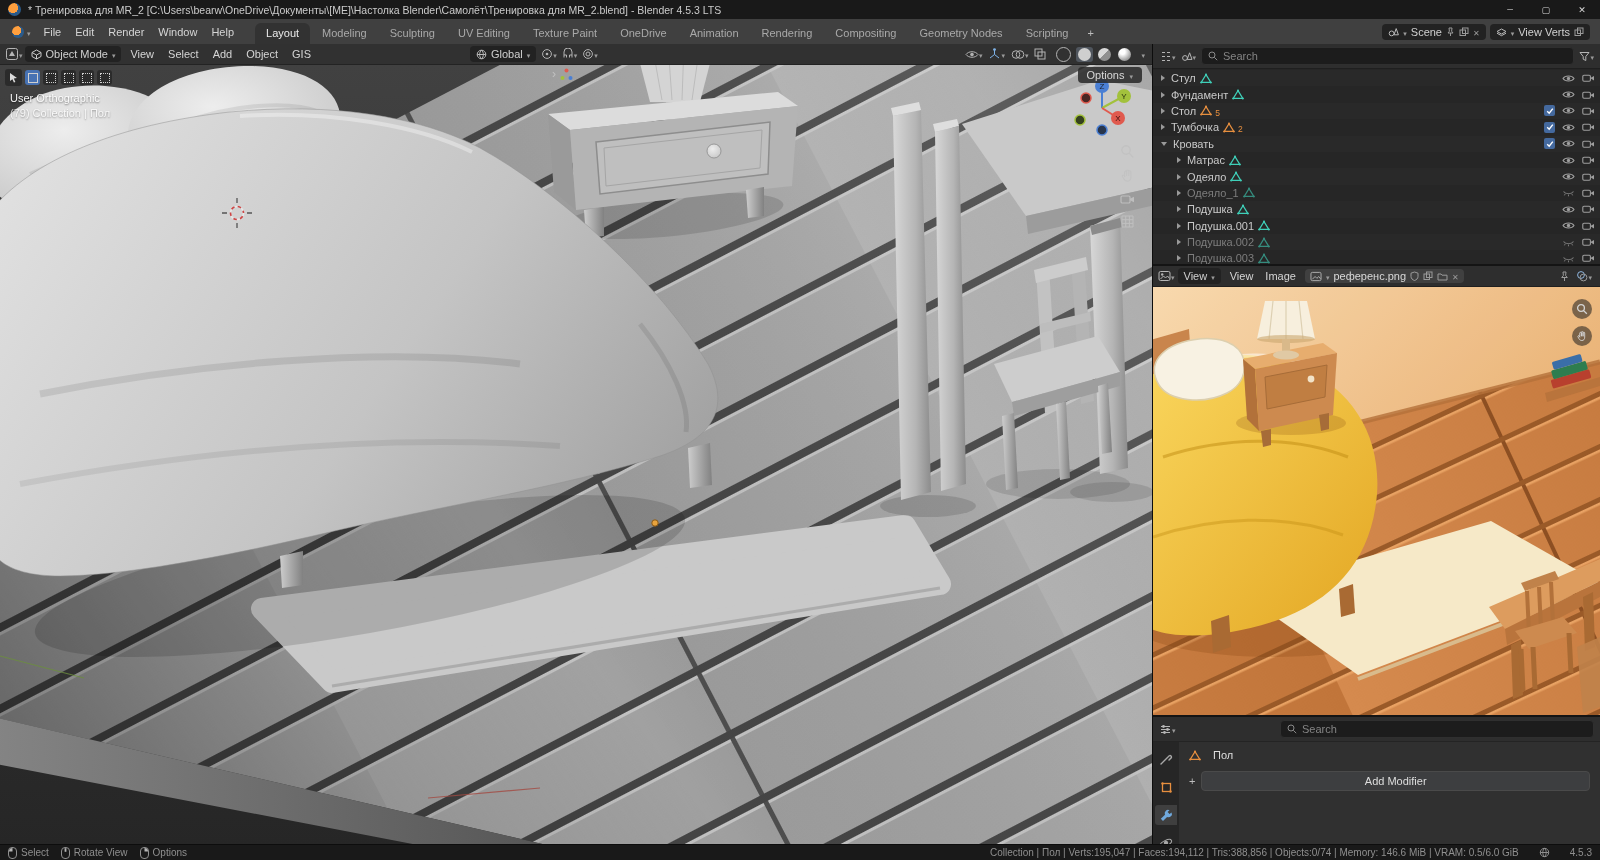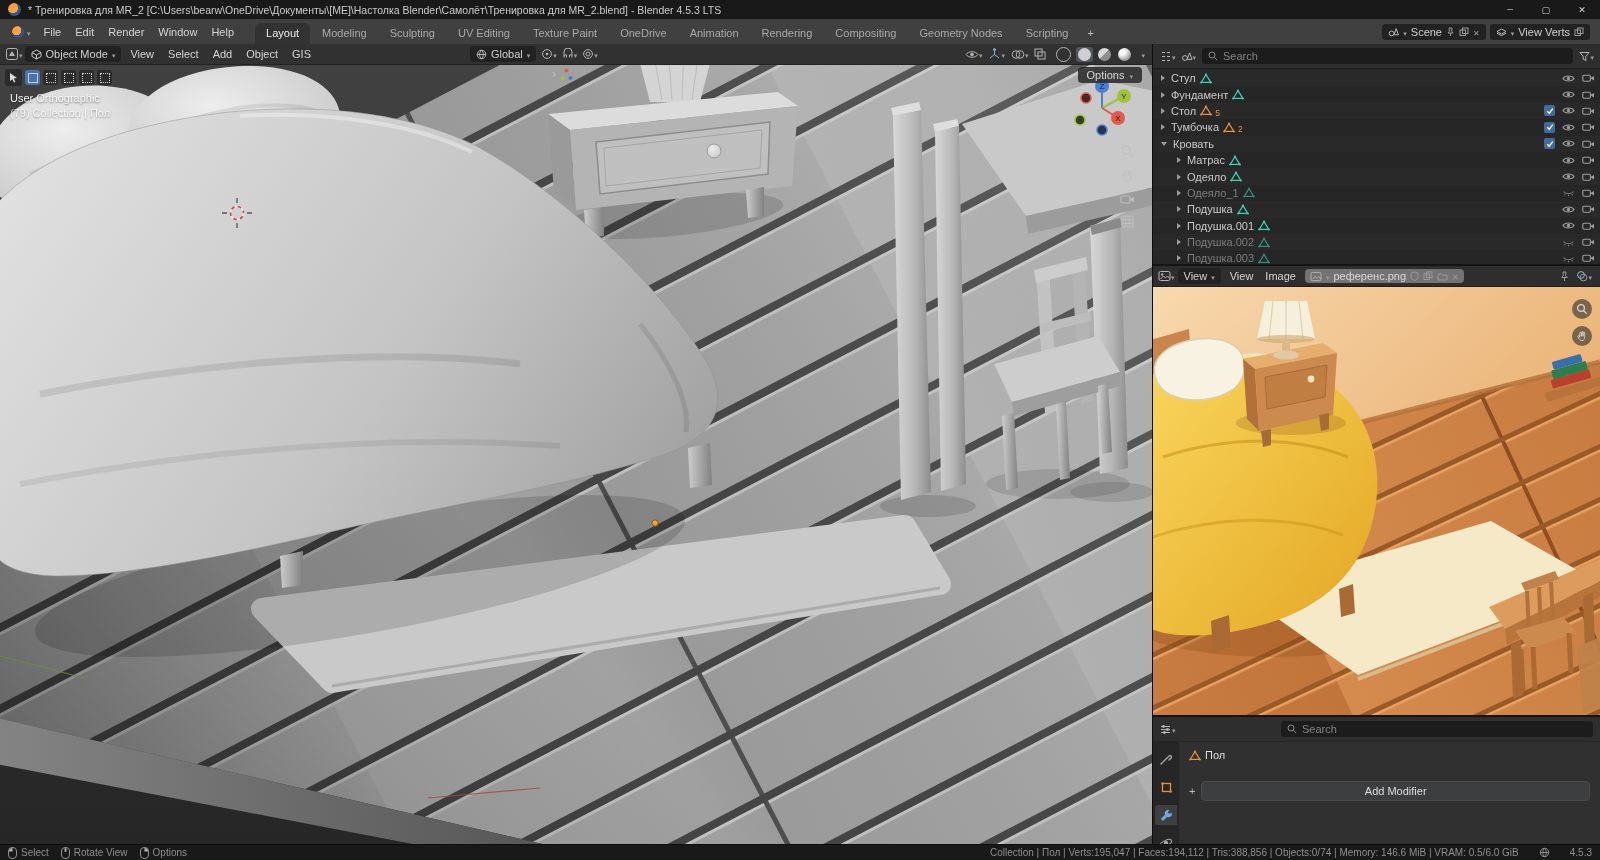--- a/index.html
+++ b/index.html
@@ -76,35 +76,35 @@
   .octrl{margin-left:auto;display:flex;align-items:center;gap:7px;}
   .oi{display:block;}
   .ochk{width:11px;height:11px;background:#44699e;border-radius:2px;display:flex;align-items:center;justify-content:center;}
   .tw{width:0;height:0;display:inline-block;margin-left:2px;}
   .tw-r{border-left:4px solid #9a9a9a;border-top:3.5px solid transparent;border-bottom:3.5px solid transparent;}
   .tw-d{border-top:4px solid #9a9a9a;border-left:3.5px solid transparent;border-right:3.5px solid transparent;}
   
   .img-editor{height:449px;display:flex;flex-direction:column;border-bottom:2px solid #141414;}
   .img-header{height:20px;background:#2e2e2e;display:flex;align-items:center;gap:3px;padding:0 5px;border-bottom:1px solid #1f1f1f;}
   .img-header .menu-item{padding:2px 6px;}
-  .img-pill{display:flex;align-items:center;gap:4px;background:#737373;border-radius:4px;padding:1px 5px;color:#d8d8d8;}
+  .img-pill{display:flex;align-items:center;gap:4px;background:#404040;border-radius:4px;padding:1px 5px;color:#d8d8d8;}
   .img-right{margin-left:auto;display:flex;align-items:center;gap:7px;padding-right: 3px;}
   .img-area{flex:1;position:relative;background:#2b211a;overflow:hidden;}
   .img-zoomtools{position:absolute;right:8px;top:12px;display:flex;flex-direction:column;gap:7px;z-index:3;}
   .round-tool{width:20px;height:20px;border-radius:50%;background:rgba(30,30,30,.55);display:flex;align-items:center;justify-content:center;}
   
   .props{flex:1;display:flex;flex-direction:column;background:#303030;}
   .props-header{height:24px;background:#2e2e2e;display:flex;align-items:center;gap:6px;padding:0 6px;border-bottom:1px solid #242424;}
   .props-header .search-box{max-width:300px;margin-left:auto;}
   .props-body{flex:1;display:flex;}
   .props-tabs{width:26px;background:#262626;display:flex;flex-direction:column;align-items:center;gap:8px;padding-top:7px;}
   .ptab{width:22px;height:20px;display:flex;align-items:center;justify-content:center;border-radius:3px 0 0 3px;}
   .ptab.active{background:#3f3f3f;}
   .props-content{flex:1;padding:7px 10px 0 10px;}
-  .breadcrumb{display:flex;align-items:center;gap:4px;color:#dedede;margin-bottom:20px;}
+  .breadcrumb{display:flex;align-items:center;gap:12px;color:#dedede;margin-bottom:10px;}
   .addmod-row{display:flex;align-items:center;gap:6px;}
   .add-mod-btn{flex:1;height:18px;background:#3d3e40;border:1px solid #4a4a4a;border-radius:4px;
                display:flex;align-items:center;justify-content:center;color:#dedede;}
   .plus-g::after{content:"+";color:#bdbdbd;font-size:11px;}
   
   .statusbar{position:absolute;left:0;right:0;bottom:0;height:15px;background:#191919;border-top:1px solid #0d0d0d;
              display:flex;align-items:center;gap:14px;padding:0 8px;font-size:10px;color:#8f8f8f;}
   .sb-item{display:flex;align-items:center;gap:4px;}
   .sb-right{margin-left:auto;display:flex;align-items:center;gap:20px;}
   svg{display:block;}

